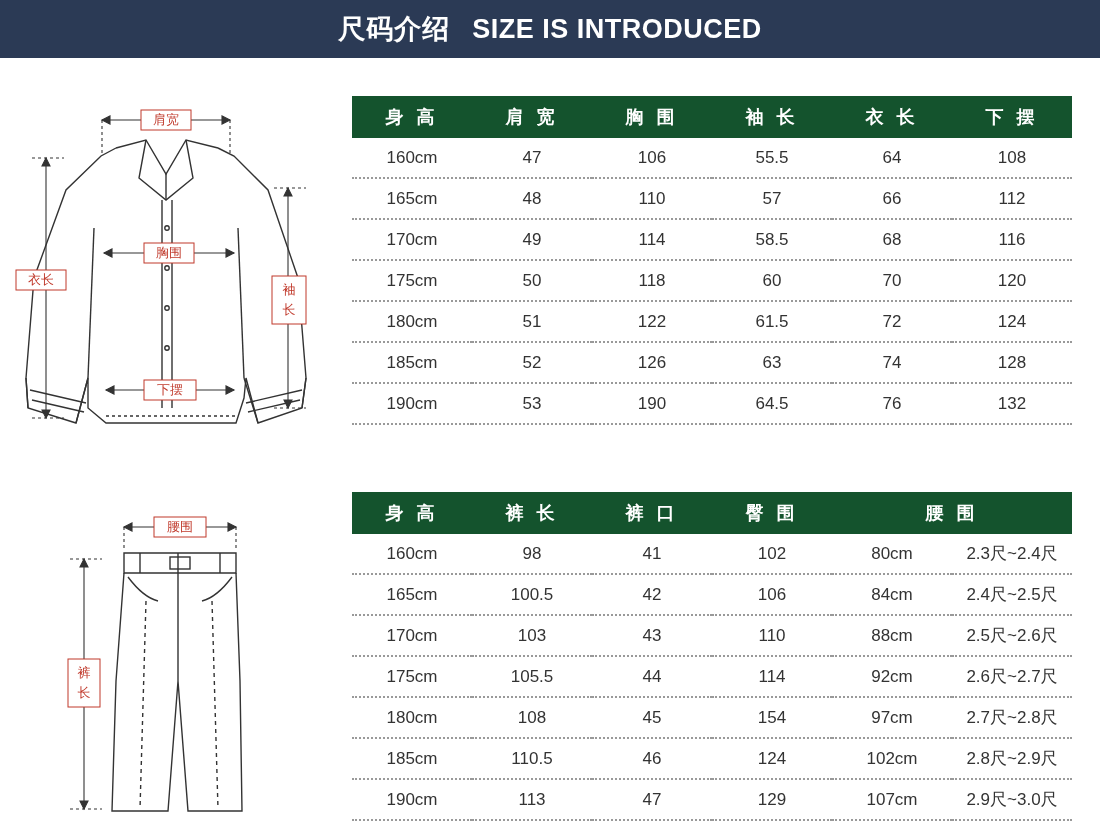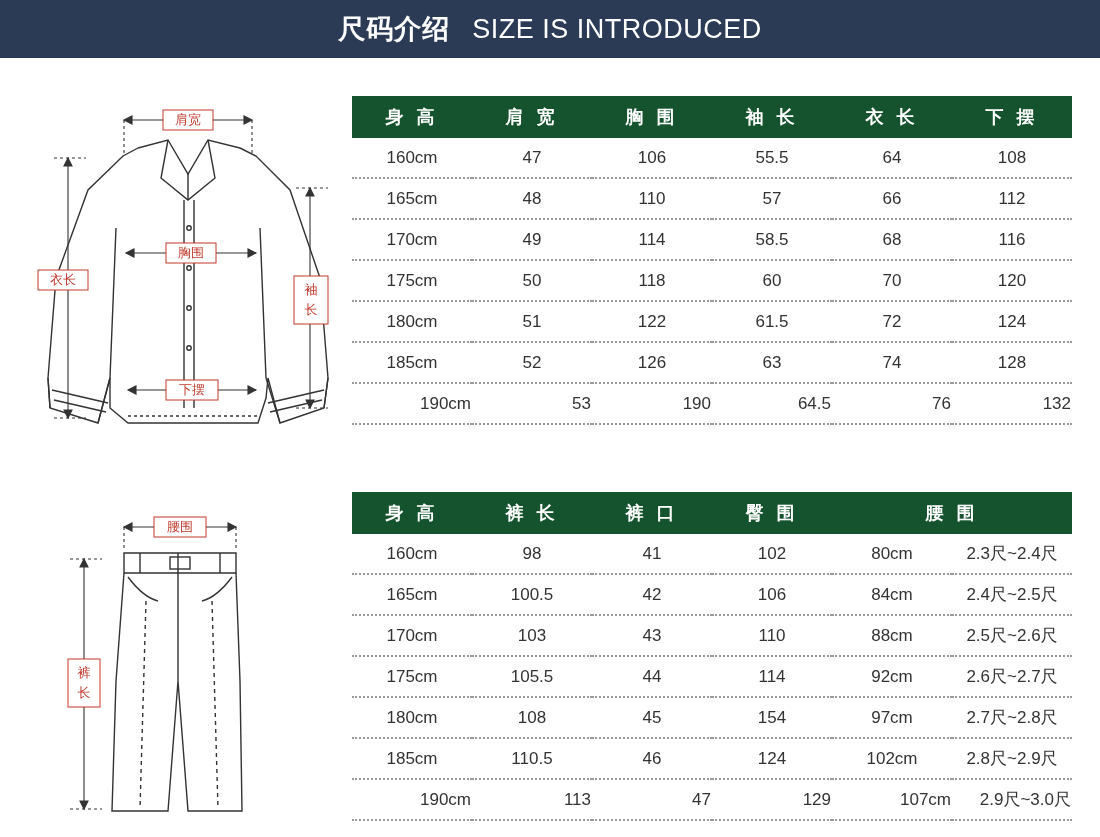--- a/index.html
+++ b/index.html
@@ -36,30 +36,30 @@
   }
   .header .title-cn {
     color: #ffffff;
     font-size: 27px;
     font-weight: bold;
     letter-spacing: 1px;
   }
   .header .title-en {
     color: #ffffff;
     font-size: 27px;
-    font-weight: normal;
+    font-weight: bold;
     letter-spacing: 0.5px;
   }
   
   .diagram {
     position: absolute;
   }
   .diagram svg { display: block; }
 
-  .shirt-diagram { left: 28px; top: 78px; }
+  .shirt-diagram { left: 6px; top: 78px; }
   .pants-diagram { left: 28px; top: 481px; }
 
   
   .table-wrap {
     position: absolute;
   }
   .table-wrap.shirt { left: 352px; top: 96px; width: 720px; }
   .table-wrap.pants { left: 352px; top: 492px; width: 720px; }
 
   table.size-table {
@@ -80,21 +80,20 @@
   table.size-table tbody td {
     height: 37px;
     text-align: center;
     font-size: 17px;
     color: #333;
     border-bottom: 2px dotted #999;
     background: #ffffff;
   }
   table.size-table tbody tr:last-child td {
     border-bottom: 2px dotted #999;
-    text-align: right;
   }
   
   .lbl {
     font-family: "Liberation Sans", sans-serif;
     font-size: 13px;
     fill: #c0392b;
   }
 </style>
 </head>
 <body>

